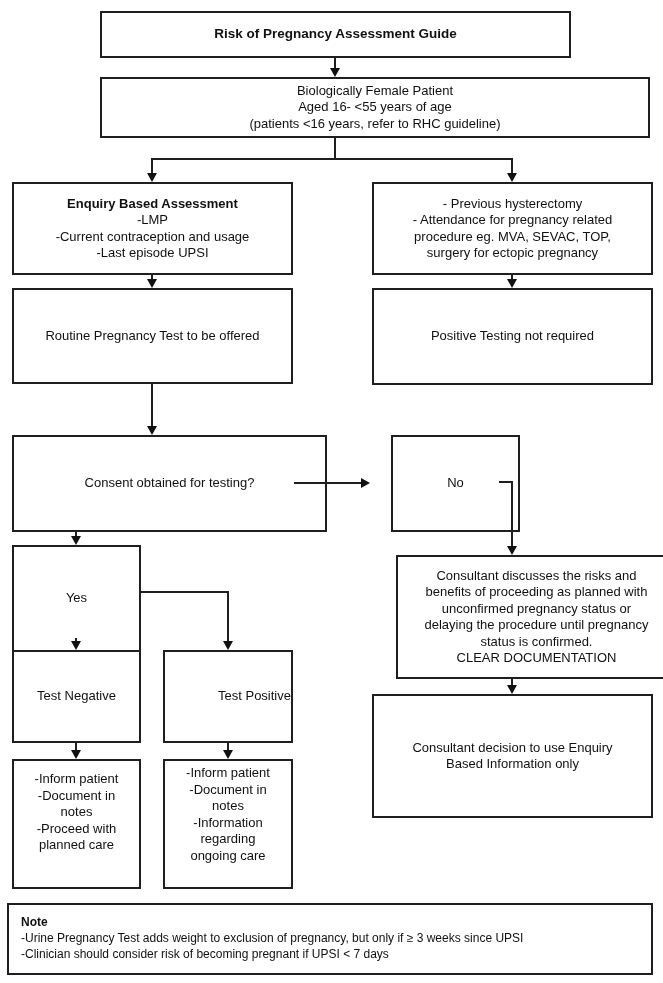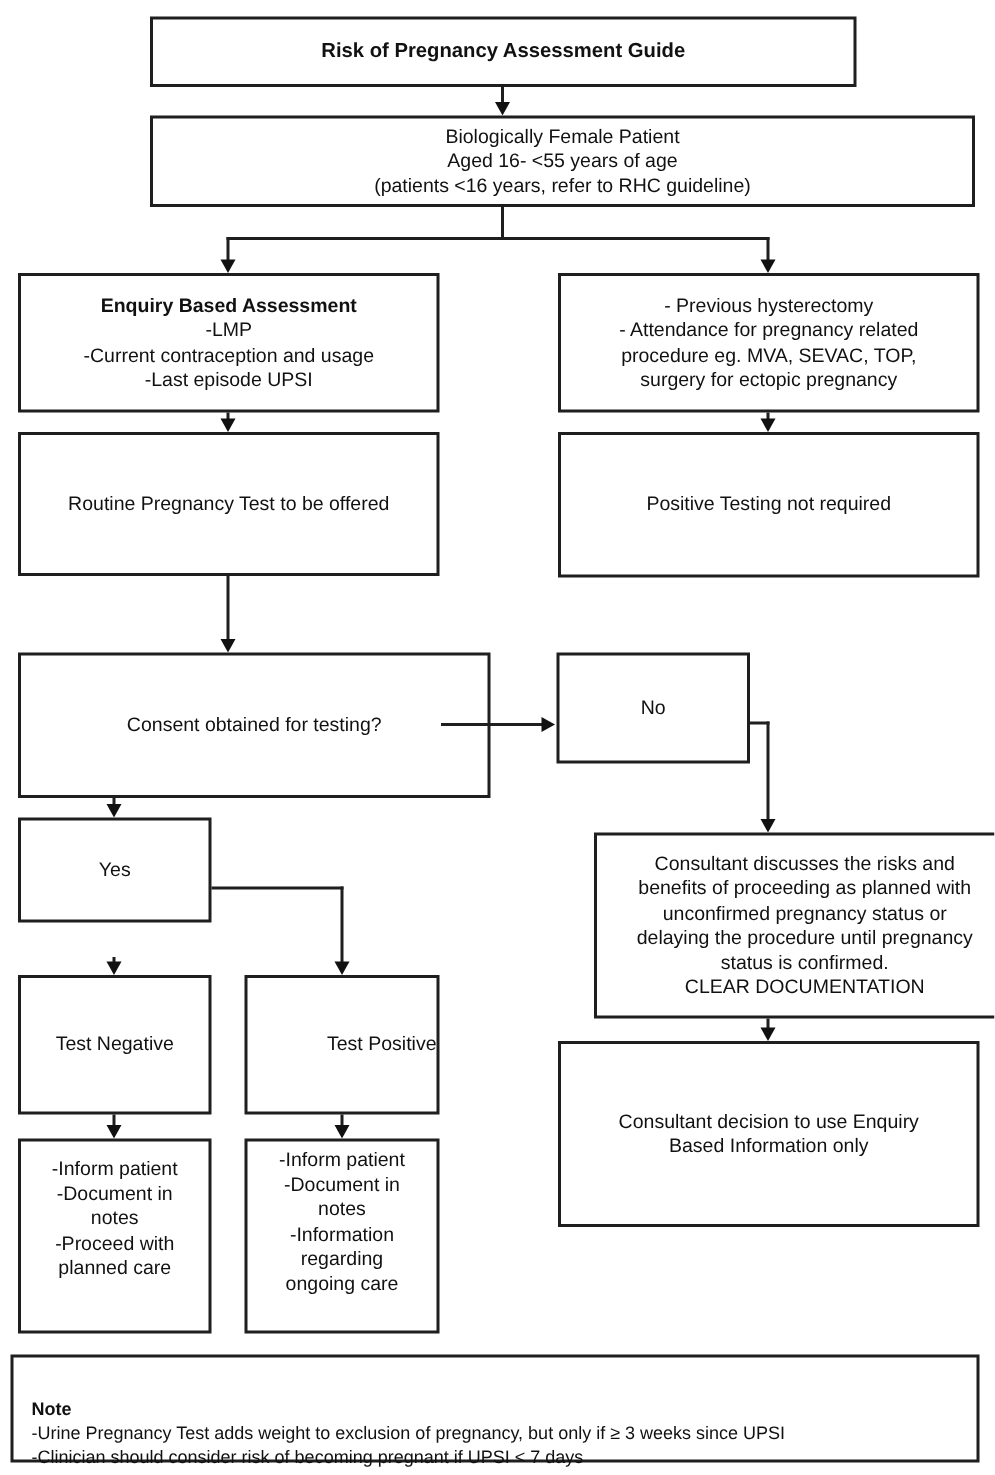--- a/index.html
+++ b/index.html
@@ -27,21 +27,21 @@
   }
   .bold{font-weight:bold;}
   .title-text{font-weight:bold;font-size:13.5px;}
   .top-align{justify-content:flex-start;}
   .line{position:absolute;background:#1f1f1f;}
   .ah{position:absolute;width:0;height:0;}
   .ah.down{border-left:5px solid transparent;border-right:5px solid transparent;border-top:9px solid #111;}
   .ah.right{border-top:5px solid transparent;border-bottom:5px solid transparent;border-left:9px solid #111;}
   .note-box{
     position:absolute;box-sizing:border-box;border:2px solid #1f1f1f;background:#fff;
-    text-align:left;font-size:12px;line-height:16px;padding:26px 12px;
+    text-align:left;font-size:12px;line-height:16px;padding:9px 12px;
   }
 </style>
 </head>
 <body>
 
 <div class="canvas">
 
   <div class="node" style="left:100px;top:11px;width:471px;height:47px;">
     <span class="title-text">Risk of Pregnancy Assessment Guide</span>
   </div>
@@ -71,25 +71,25 @@
   </div>
 
   <div class="node" style="left:372px;top:288px;width:281px;height:97px;">
     <span>Positive Testing not required</span>
   </div>
 
   <div class="node" style="left:12px;top:435px;width:315px;height:97px;">
     <span>Consent obtained for testing?</span>
   </div>
 
-  <div class="node" style="left:371px;top:435px;width:129px;height:74px;">
+  <div class="node" style="left:391px;top:435px;width:129px;height:97px;">
     <span>No</span>
   </div>
 
-  <div class="node" style="left:12px;top:545px;width:129px;height:70px;">
+  <div class="node" style="left:12px;top:545px;width:129px;height:107px;">
     <span>Yes</span>
   </div>
 
   <div class="node" style="left:372px;top:555px;width:281px;height:124px;margin-left:24px;">
     <span>Consultant discusses the risks and
 benefits of proceeding as planned with
 unconfirmed pregnancy status or
 delaying the procedure until pregnancy
 status is confirmed.
 CLEAR DOCUMENTATION</span>

